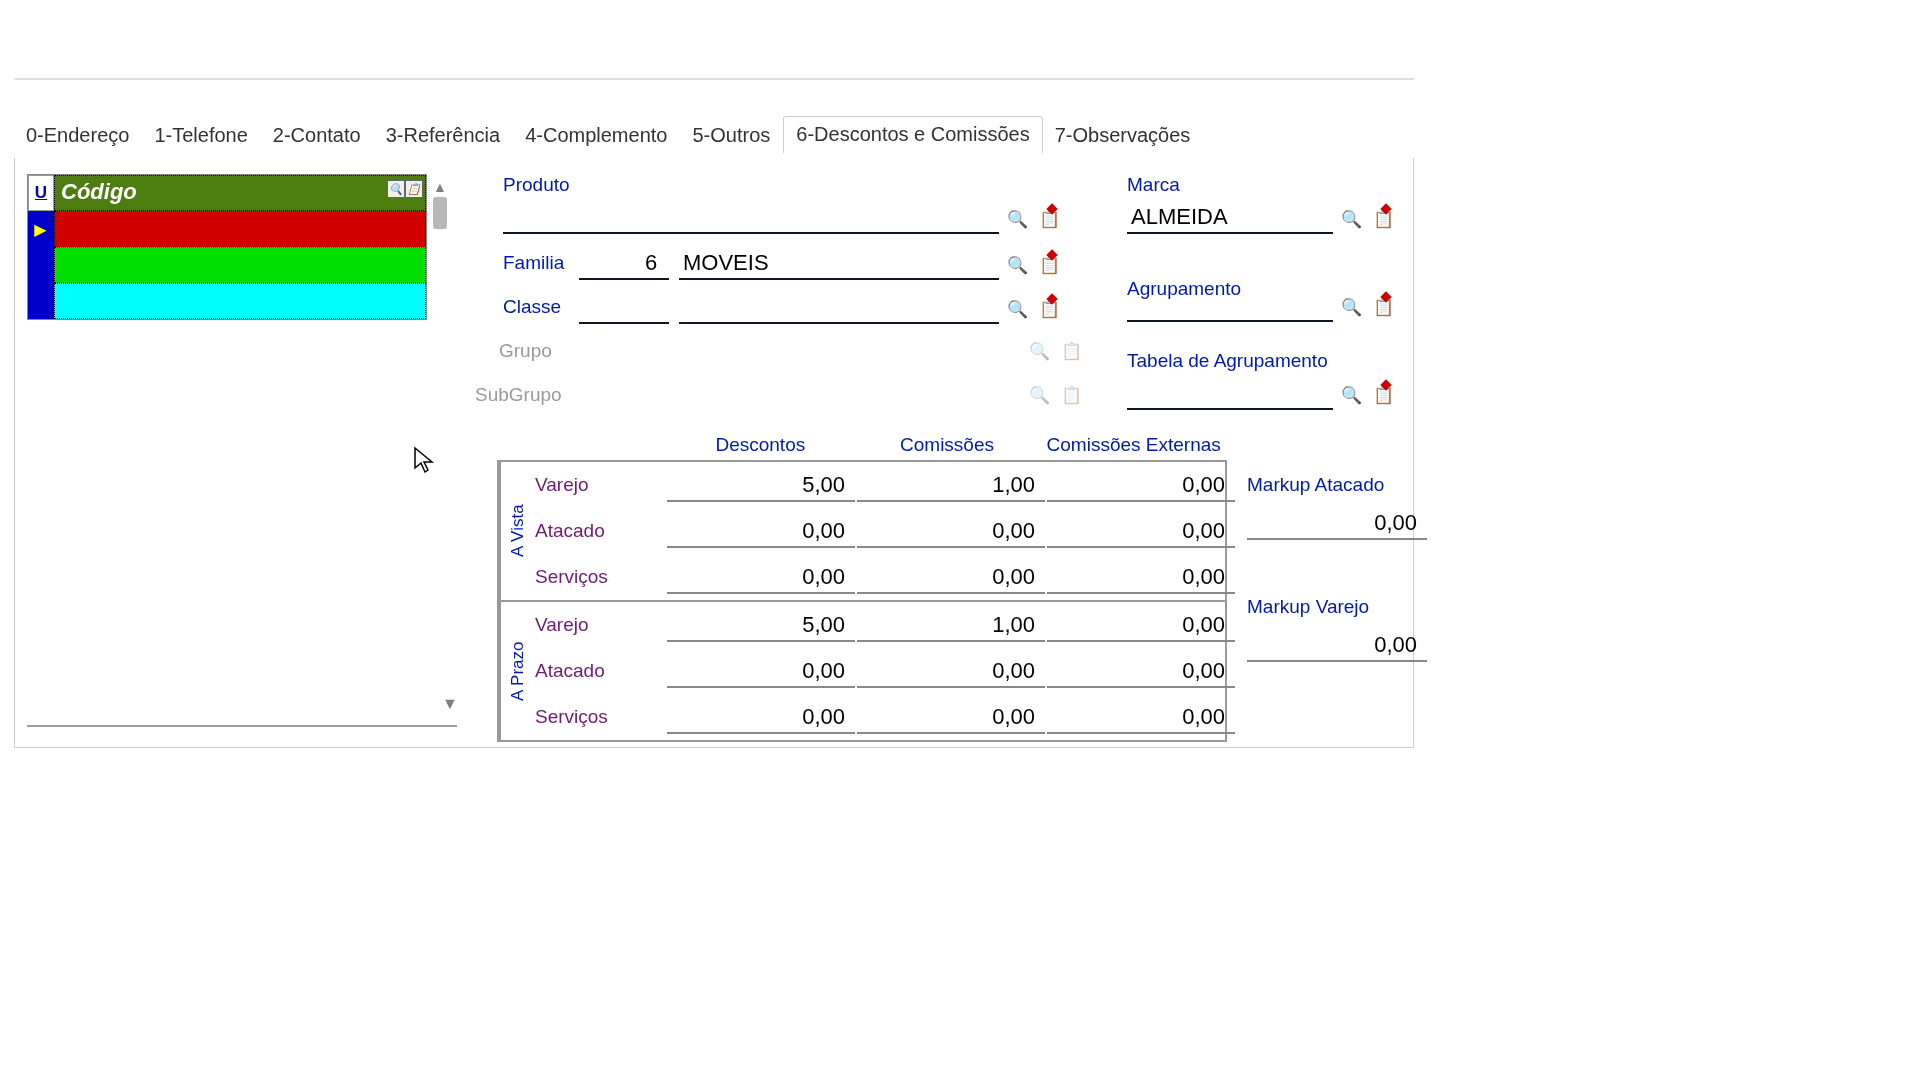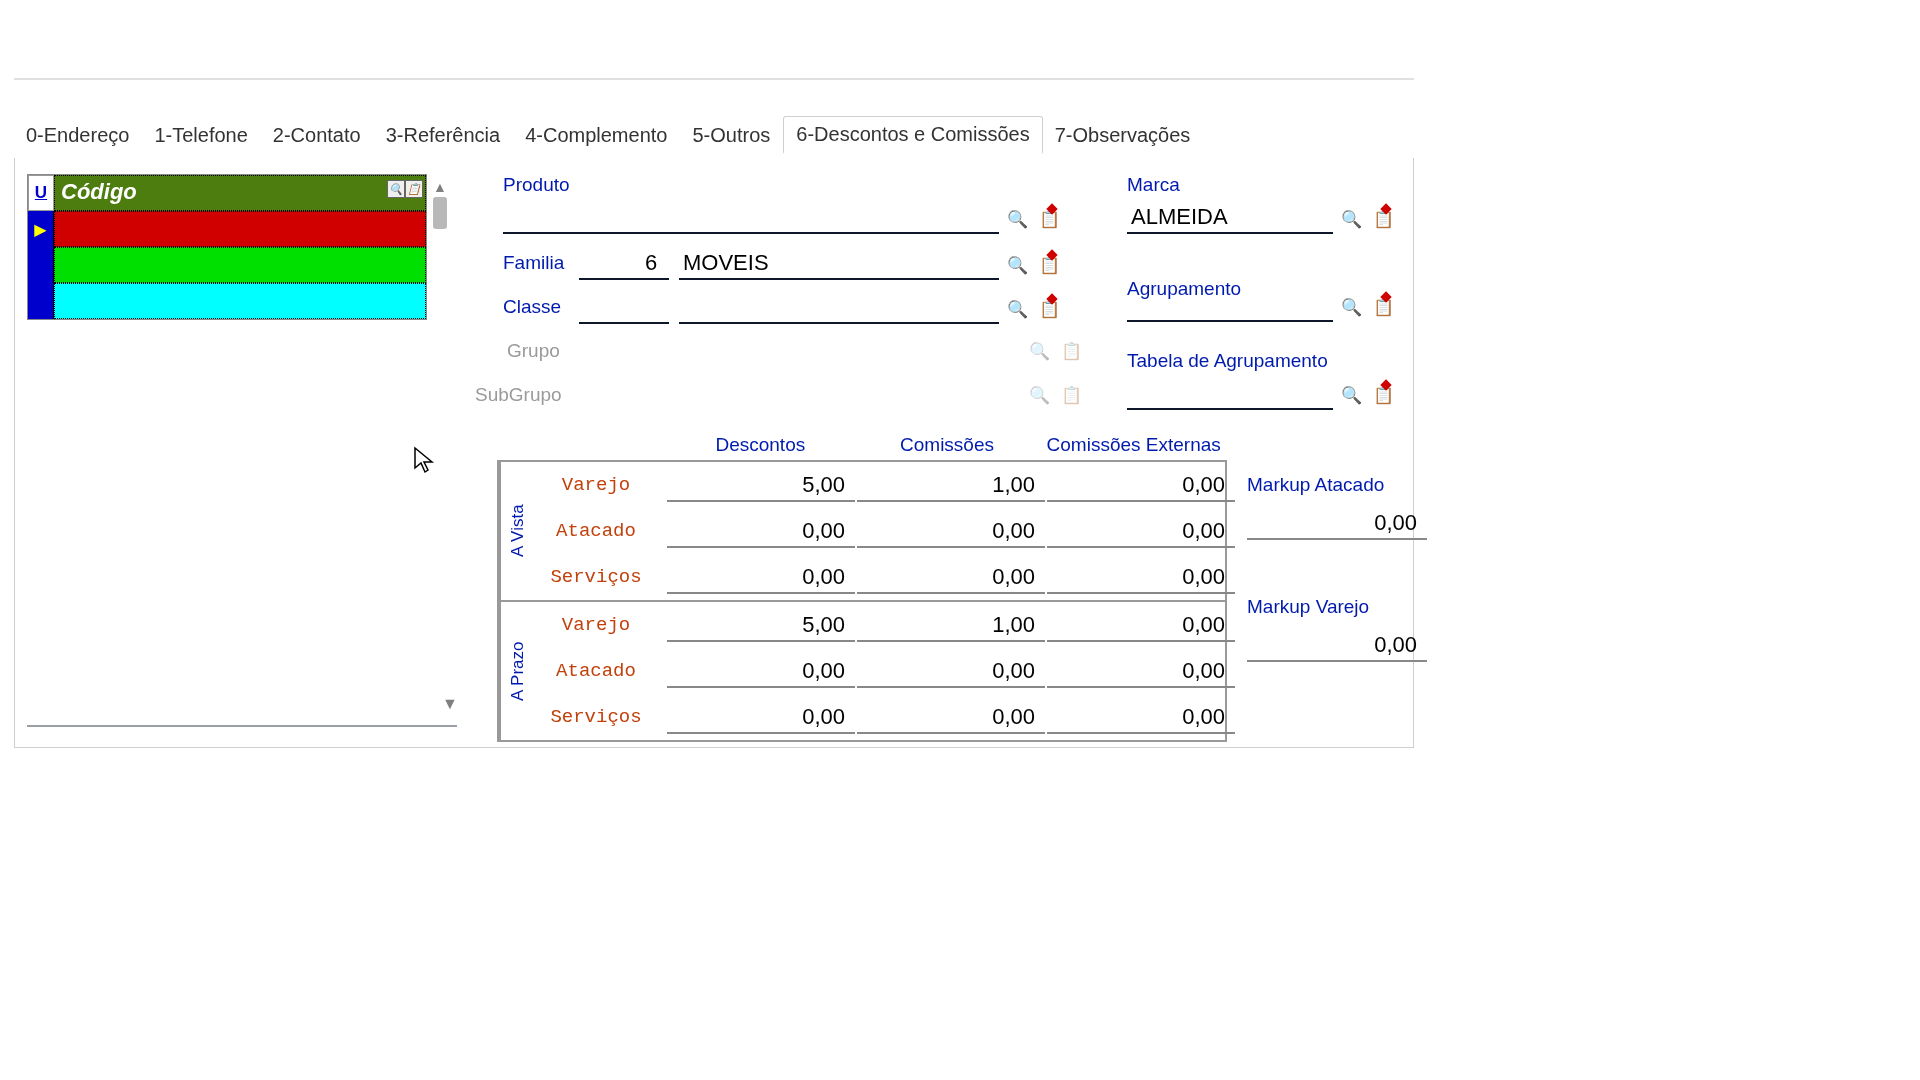--- a/index.html
+++ b/index.html
@@ -239,25 +239,24 @@
     padding: 6px 2px;
   }
   .group-rows { flex: 1; }
   .data-row {
     display: flex;
     align-items: center;
     height: 46px;
   }
   .rowlbl {
     width: 132px;
-    text-align: center;
-    color: #c2410c;
+    text-align: left;
+    color: #701a75;
     font-size: 19px;
     padding-right: 10px;
-    font-family: Liberation Mono, monospace;
   }
   .num-cell {
     width: 188px;
     margin-right: 2px;
     border-bottom: 2px solid #888;
     text-align: right;
     font-size: 22px;
     color: #000;
     padding: 4px 10px 2px 0;
   }
@@ -388,21 +387,21 @@
       </div>
       <div class="row-abs" style="top:120px; left:112px; width:484px;">
         <div class="field-line" style="width:90px;"></div>
         <div class="field-line" style="flex:1; margin-left:4px;">
           <span class="field-val"></span>
         </div>
         <span class="icon-btn">🔍</span>
         <span class="icon-btn clip-red">📋</span>
       </div>
 
-      <div class="row-abs" style="top:166px; left:40px;justify-content:center;">
+      <div class="row-abs" style="top:166px; left:32px;justify-content:center;">
         <span class="lbl disabled">Grupo</span>
       </div>
       <div class="row-abs" style="top:164px; left:560px;">
         <span class="icon-btn disabled">🔍</span>
         <span class="icon-btn disabled">📋</span>
       </div>
 
       <div class="row-abs" style="top:176px; left:660px;">
         <span class="lbl">Tabela de Agrupamento</span>
       </div>

